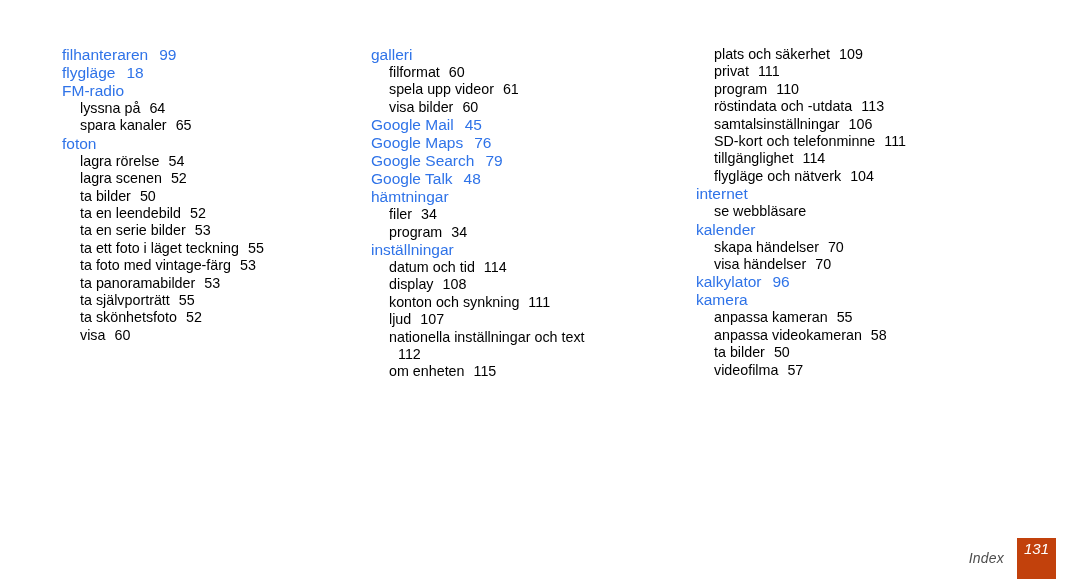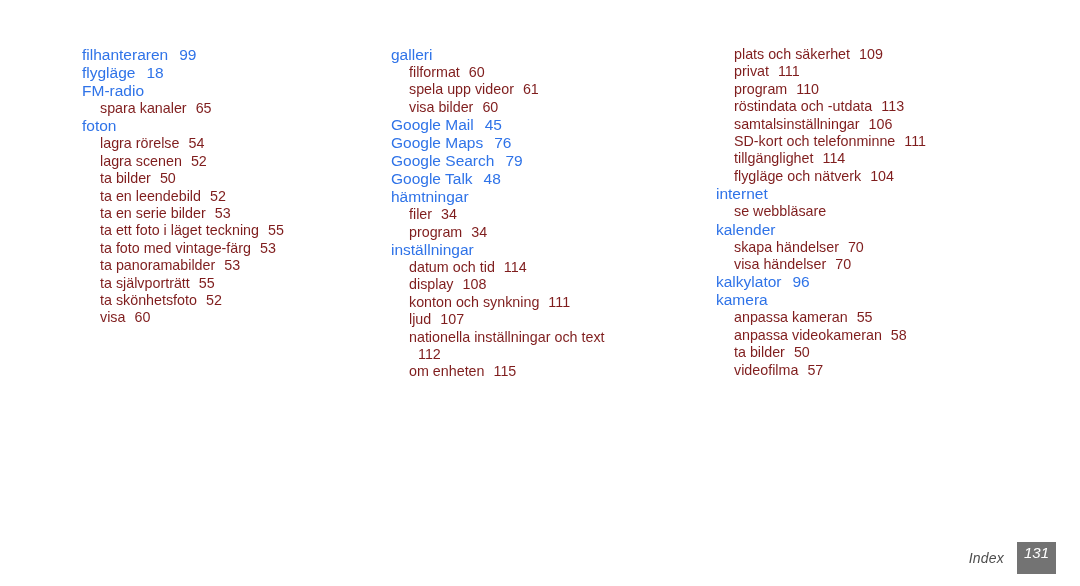--- a/index.html
+++ b/index.html
@@ -29,36 +29,36 @@
     left: 0;
     top: 46px;
     width: 1080px;
     display: flex;
     align-items: flex-start;
   }
 
   .column {
     flex: 0 0 auto;
   }
-  .column.col-1 { width: 340px; padding-left: 62px; margin-left: 20px; }
+  .column.col-1 { width: 340px; padding-left: 62px; }
   .column.col-2 { width: 335px; padding-left: 31px; }
   .column.col-3 { width: 400px; padding-left: 21px; }
 
   
   .entry-head {
     color: #2f73e8;
     font-size: 15.5px;
     line-height: 18px;
     margin-top: 9px;
     white-space: nowrap;
   }
   .entry-head:first-child { margin-top: 0; }
 
   .entry-sub {
-    color: #7f1d1d;
+    color: #000000;
     font-size: 14.3px;
     line-height: 17.4px;
     padding-left: 18px;
     white-space: nowrap;
   }
 
   .entry-sub.wrap {
     white-space: normal;
     max-width: 240px;
   }
@@ -84,45 +84,46 @@
     height: 24px;
   }
   .footer-label {
     font-style: italic;
     font-size: 14px;
     color: #4d4d4d;
     margin-right: 13px;
     letter-spacing: 0.2px;
   }
   .footer-pagebox {
-    background: #737373;
+    background: #c2410c;
     color: #ffffff;
     font-style: italic;
     font-size: 15px;
-    padding: 2px 7px 12px 7px;
+    padding: 2px 7px 21px 7px;
     line-height: 18px;
     min-width: 30px;
     text-align: center;
   }
 </style>
 </head>
 <body>
 
 <div class="page">
 
   <div class="columns">
     <div class="column col-1">
         <div class="group">
           <div class="entry-head" style="margin-top: 0px;"><span>filhanteraren</span><span class="pg">99</span></div>
         </div>
         <div class="group">
           <div class="entry-head"><span>flygläge</span><span class="pg">18</span></div>
         </div>
         <div class="group">
           <div class="entry-head"><span>FM-radio</span></div>
+          <div class="entry-sub"><span>lyssna på</span><span class="pg">64</span></div>
           <div class="entry-sub"><span>spara kanaler</span><span class="pg">65</span></div>
         </div>
         <div class="group">
           <div class="entry-head"><span>foton</span></div>
           <div class="entry-sub"><span>lagra rörelse</span><span class="pg">54</span></div>
           <div class="entry-sub"><span>lagra scenen</span><span class="pg">52</span></div>
           <div class="entry-sub"><span>ta bilder</span><span class="pg">50</span></div>
           <div class="entry-sub"><span>ta en leendebild</span><span class="pg">52</span></div>
           <div class="entry-sub"><span>ta en serie bilder</span><span class="pg">53</span></div>
           <div class="entry-sub"><span>ta ett foto i läget teckning</span><span class="pg">55</span></div>

